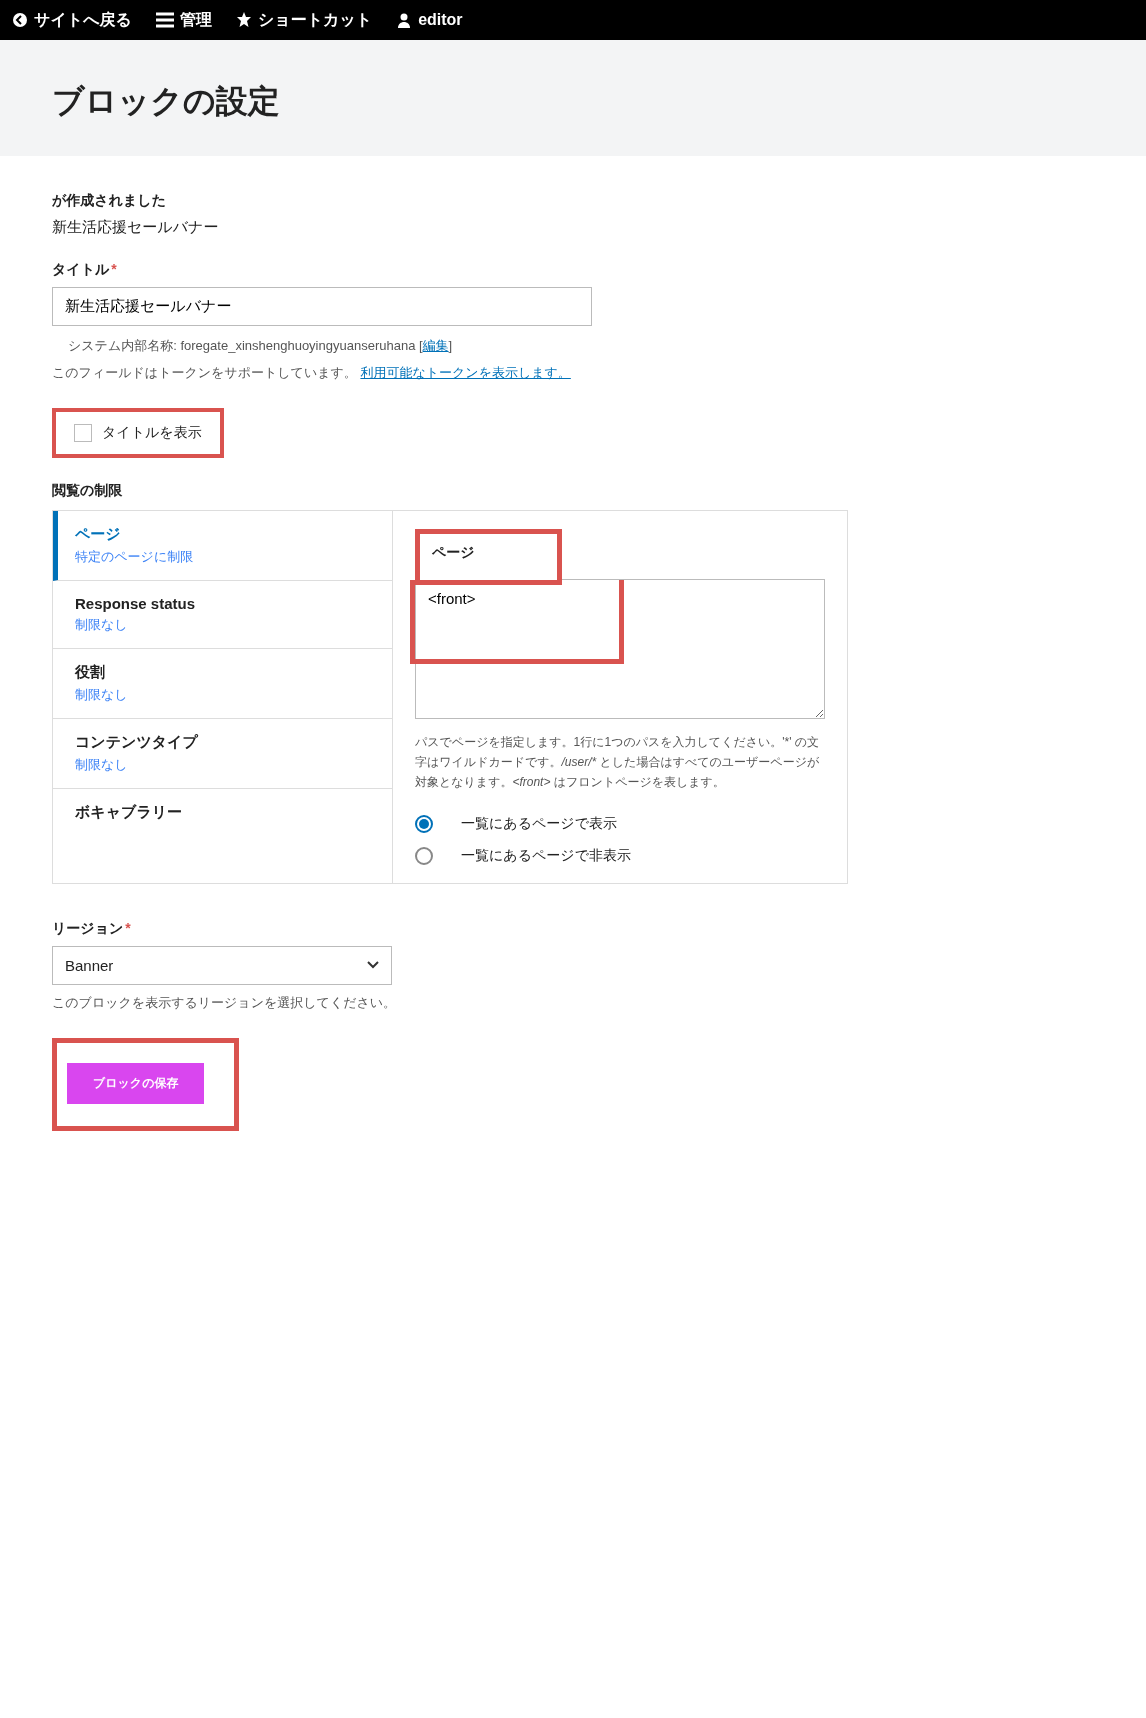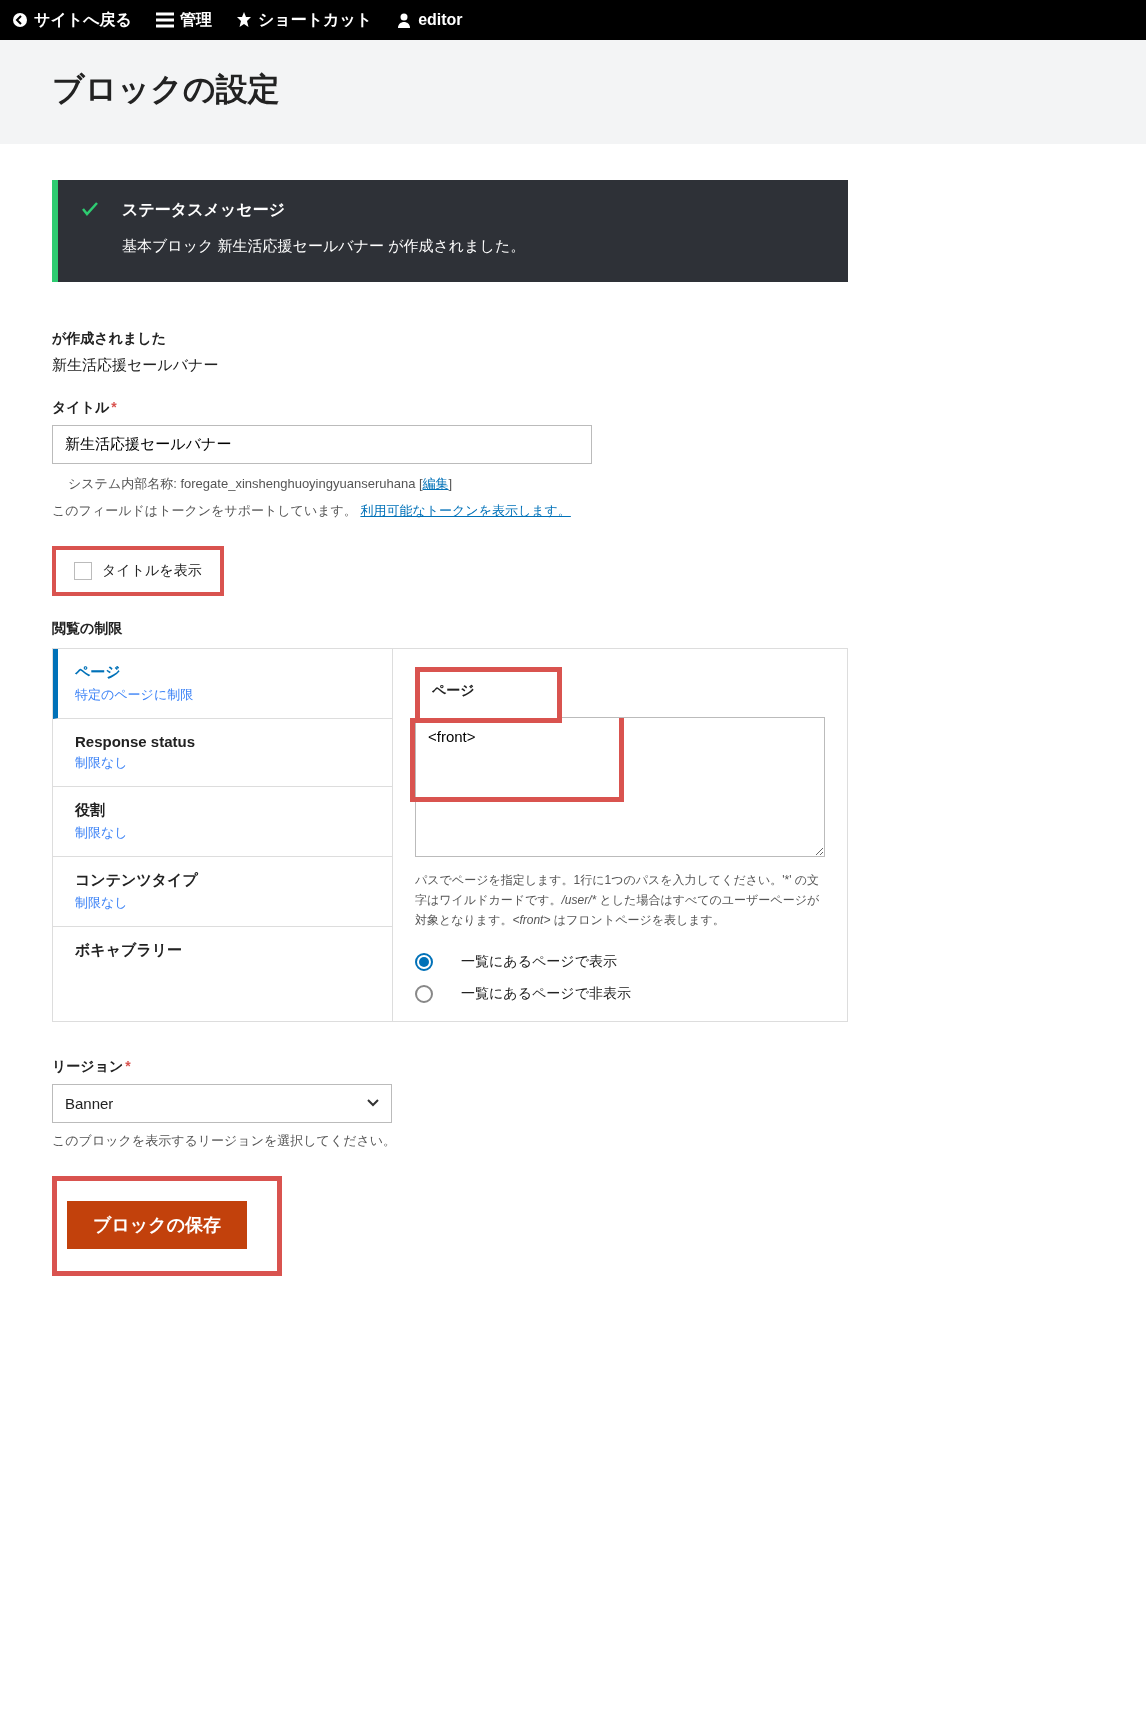--- a/index.html
+++ b/index.html
@@ -30,21 +30,21 @@
       font-weight: bold;
       cursor: pointer;
     }
     .toolbar-icon {
       display: inline-flex;
       align-items: center;
       justify-content: center;
     }
     .page-header {
       background: #f3f4f5;
-      padding: 28px 52px 32px;
+      padding: 40px 52px 32px;
     }
     .page-title {
       font-size: 32px;
       font-weight: bold;
     }
     .content {
       padding: 36px 52px;
       max-width: 900px;
     }
     .message {
@@ -256,24 +256,24 @@
     .chevron {
       font-size: 12px;
       color: #555;
     }
     .save-button-wrap {
       border: 5px solid #d9534f;
       display: inline-block;
       padding: 20px 30px 22px 10px;
     }
     .save-button {
-      background: #c2410c;
+      background: #d946ef;
       color: #fff;
       font-weight: bold;
-      font-size: 18px;
+      font-size: 12px;
       padding: 12px 26px;
       border: none;
       cursor: pointer;
     }
     .footer-space {
       height: 380px;
     }
     em {
       font-style: italic;
     }
@@ -318,29 +318,20 @@
   </div>
 </div>
 
 <div class="page-header">
   <h1 class="page-title">ブロックの設定</h1>
 </div>
 
 <div class="content">
 
   
-  <div class="message">
-    <span class="message-check">
-      <svg width="16" height="14" viewBox="0 0 16 14">
-          <path d="M1 7l4 5L15 1" stroke="#2ecc71" stroke-width="2.5" fill="none"></path>
-        </svg>
-    </span>
-    <div class="message-title">ステータスメッセージ</div>
-    <div class="message-body">基本ブロック 新生活応援セールバナー が作成されました。</div>
-  </div>
 
   
   <div class="form-item">
     <label class="form-label">が作成されました</label>
     <div class="form-value">新生活応援セールバナー</div>
   </div>
 
   
   <div class="form-item">
     <label class="form-label">

